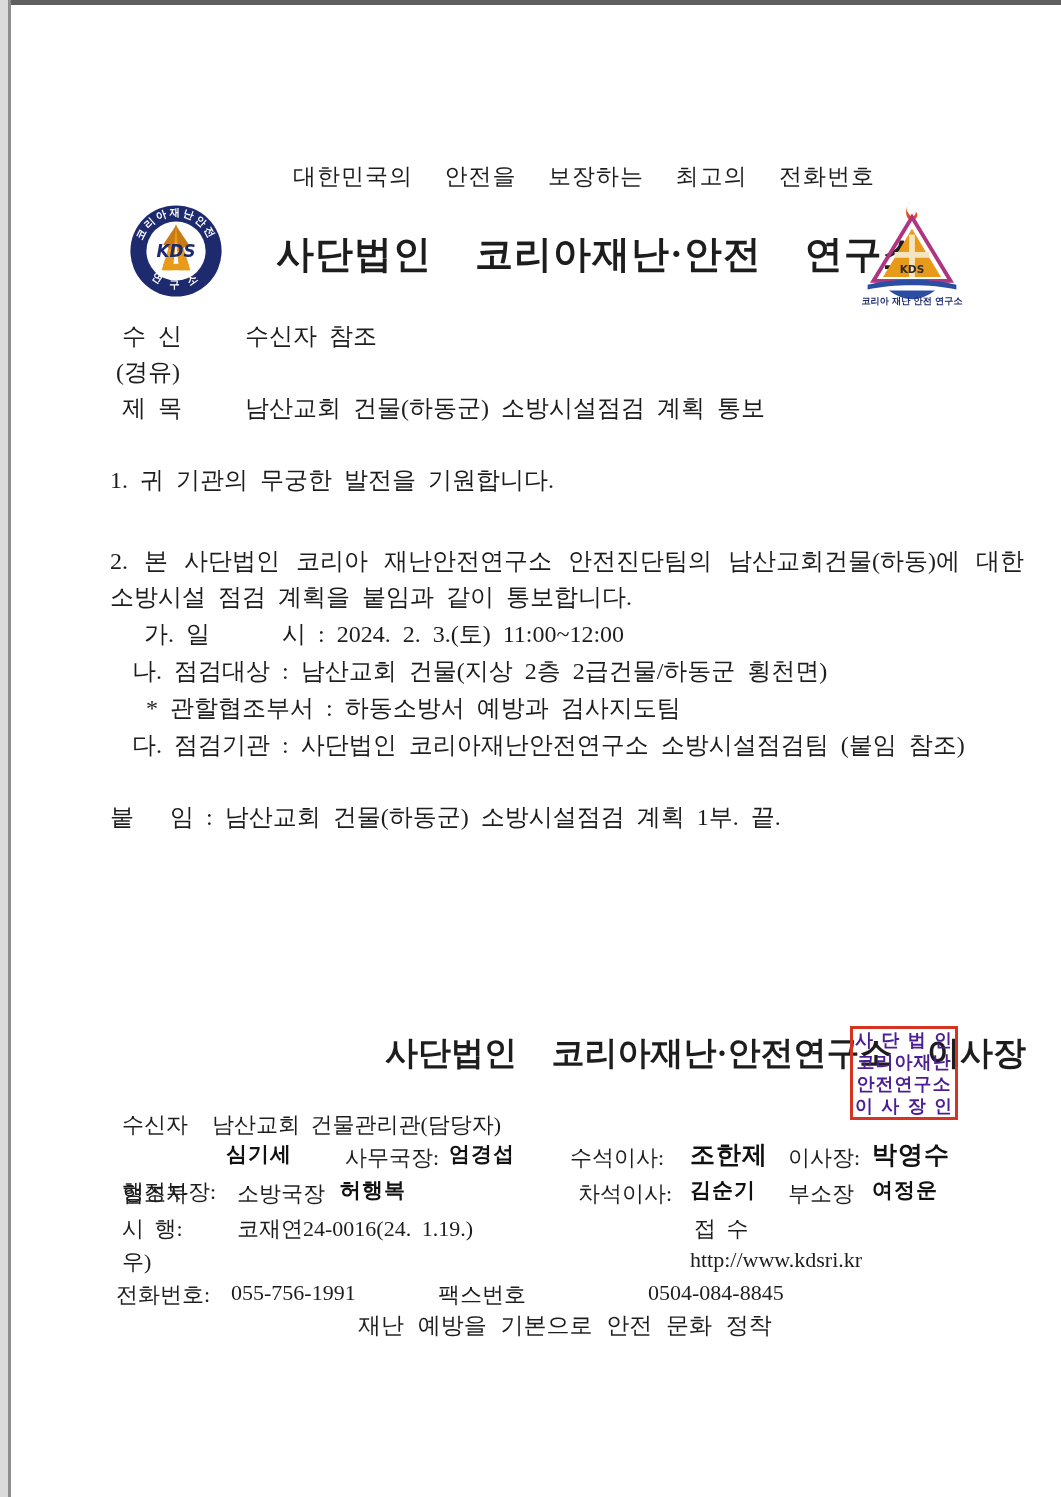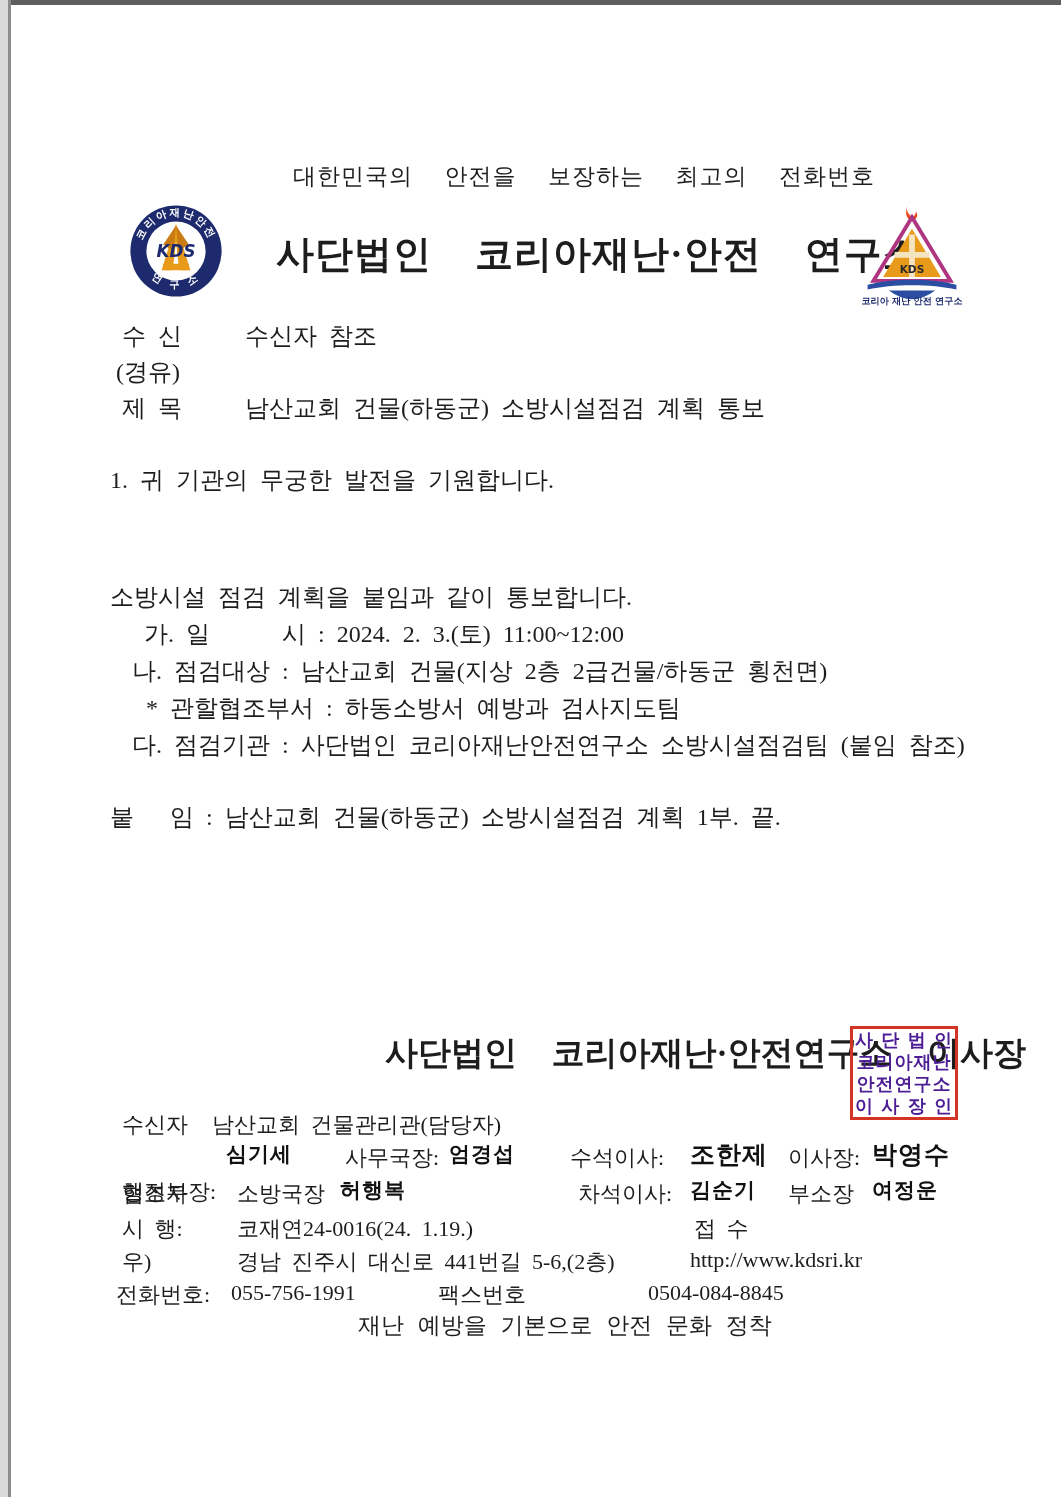--- a/index.html
+++ b/index.html
@@ -83,20 +83,21 @@
     <text x="60" y="112" text-anchor="middle" font-size="9.5" font-weight="bold" fill="#1e2a6e">코리아 재난 안전 연구소</text>
   </svg>
 
   <div class="abs t" style="left:122px; top:320px;">수 신</div>
   <div class="abs t" style="left:245px; top:320px;">수신자 참조</div>
   <div class="abs t" style="left:116px; top:356px;">(경유)</div>
   <div class="abs t" style="left:122px; top:392px;">제 목</div>
   <div class="abs t" style="left:245px; top:392px;">남산교회 건물(하동군) 소방시설점검 계획 통보</div>
 
   <div class="abs t" style="left:110px; top:464px;">1. 귀 기관의 무궁한 발전을 기원합니다.</div>
+  <div class="abs t-wide" style="left:110px; top:545px;">2. 본 사단법인 코리아 재난안전연구소 안전진단팀의 남산교회건물(하동)에 대한</div>
   <div class="abs t" style="left:110px; top:581px;">소방시설 점검 계획을 붙임과 같이 통보합니다.</div>
   <div class="abs t" style="left:144px; top:618px;">가. 일      시 : 2024. 2. 3.(토) 11:00~12:00</div>
   <div class="abs t" style="left:132px; top:655px;">나. 점검대상 : 남산교회 건물(지상 2층 2급건물/하동군 횡천면)</div>
   <div class="abs t" style="left:146px; top:692px;">* 관할협조부서 : 하동소방서 예방과 검사지도팀</div>
   <div class="abs t" style="left:132px; top:729px;">다. 점검기관 : 사단법인 코리아재난안전연구소 소방시설점검팀 (붙임 참조)</div>
   <div class="abs t" style="left:110px; top:801px;">붙   임 : 남산교회 건물(하동군) 소방시설점검 계획 1부. 끝.</div>
 
   <div class="abs sig-title" style="left:354px; top:1031px;margin-left:31px;">사단법인  코리아재난·안전연구소  이사장</div>
   <div class="stamp">
     <span>사 단 법 인</span>
@@ -123,21 +124,20 @@
   <div class="abs f" style="left:578px; top:1179px;">차석이사:</div>
   <div class="abs sig-name" style="left:690px; top:1176px;">김순기</div>
   <div class="abs f" style="left:788px; top:1179px;">부소장</div>
   <div class="abs sig-name" style="left:872px; top:1176px;">여정운</div>
 
   <div class="abs f" style="left:122px; top:1214px;">시 행:</div>
   <div class="abs f" style="left:237px; top:1214px;">코재연24-0016(24. 1.19.)</div>
   <div class="abs f" style="left:694px; top:1214px;">접 수</div>
 
   <div class="abs f" style="left:122px; top:1247px;">우)</div>
-  <div class="abs f" style="left:237px; top:1247px;">경남 진주시 대신로 441번길 5-6,(2층)</div>
   <div class="abs f" style="left:690px; top:1247px;">http://www.kdsri.kr</div>
 
   <div class="abs f" style="left:116px; top:1280px;">전화번호:</div>
   <div class="abs f" style="left:231px; top:1280px;">055-756-1991</div>
   <div class="abs f" style="left:438px; top:1280px;">팩스번호</div>
   <div class="abs f" style="left:648px; top:1280px;">0504-084-8845</div>
 
   <div class="abs f-slogan" style="left:358px; top:1310px;">재난 예방을 기본으로 안전 문화 정착</div>
 
 </div>

